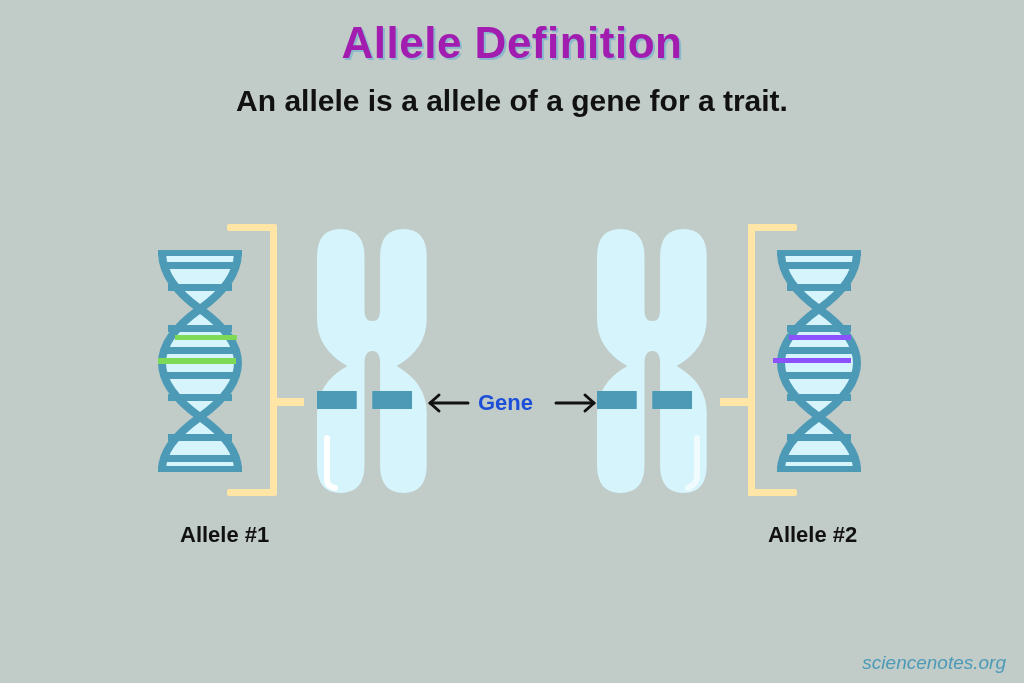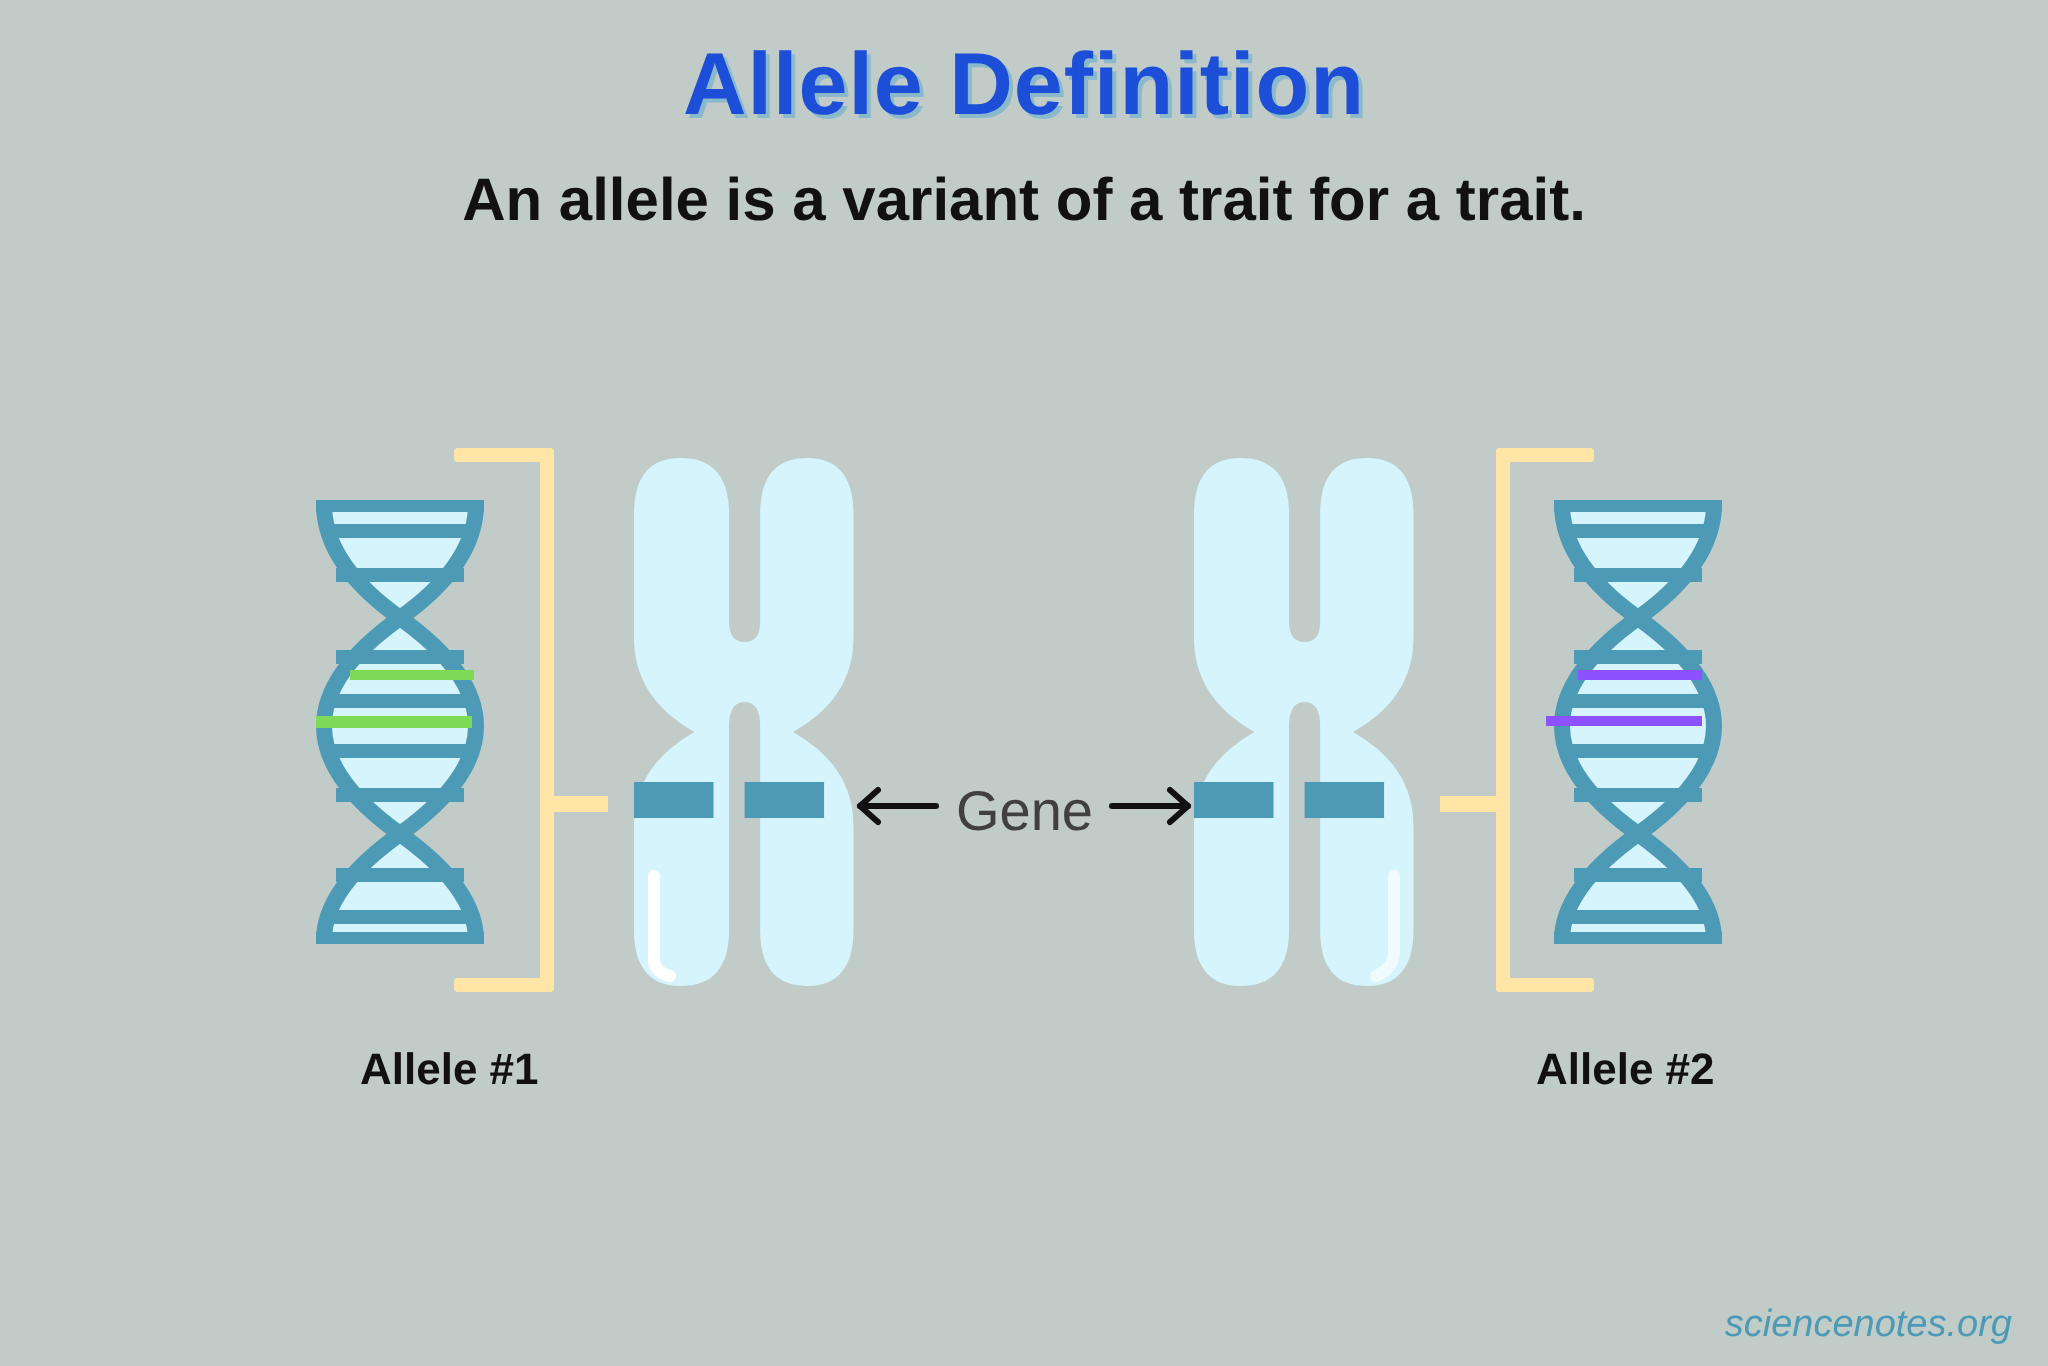--- a/index.html
+++ b/index.html
@@ -5,45 +5,45 @@
   html, body { margin: 0; padding: 0; }
   body {
     width: 1024px; height: 683px; overflow: hidden;
     background: #c1cbc7;
     font-family: "Liberation Sans", "DejaVu Sans", sans-serif;
     position: relative;
   }
   .title {
     position: absolute; left: 0; width: 1024px; top: 18px;
     text-align: center; font-size: 44px; font-weight: bold;
-    color: #1d4ed8; text-shadow: 2px 2px 0 #8ab9cc;
+    color: #a21caf; text-shadow: 2px 2px 0 #8ab9cc;
     letter-spacing: 0.5px;
   }
   .subtitle {
     position: absolute; left: 0; width: 1024px; top: 84px;
     text-align: center; font-size: 30px; font-weight: bold; color: #111;
   }
   .label {
     position: absolute; font-size: 22px; font-weight: bold; color: #111;
   }
   .gene-label {
     position: absolute; left: 478px; top: 390px;
-    font-size: 28px; font-weight: normal; color: #404040;
+    font-size: 22px; font-weight: bold; color: #1d4ed8;
   }
   .watermark {
     position: absolute; right: 18px; top: 652px;
     font-size: 19px; color: #4d9ab7; font-style: italic;
   }
   svg.art { position: absolute; left: 0; top: 0; }
 </style>
 </head>
 <body>
 
 <div class="title">Allele Definition</div>
-<div class="subtitle">An allele is a variant of a trait for a trait.</div>
+<div class="subtitle">An allele is a allele of a gene for a trait.</div>
 
 <svg class="art" width="1024" height="683" viewBox="0 0 1024 683">
   <defs>
     <g id="dna">
 
       <path d="M0,0 L80,0 Q80,30 40,57 Q0,30 0,0 Z" fill="#d6f4fc"></path>
       <path d="M40,57 Q80,84 80,111 Q80,138 40,165 Q0,138 0,111 Q0,84 40,57 Z" fill="#d6f4fc"></path>
       <path d="M40,165 Q80,192 80,218 L0,218 Q0,192 40,165 Z" fill="#d6f4fc"></path>
 
       <g fill="#4d9ab7">

